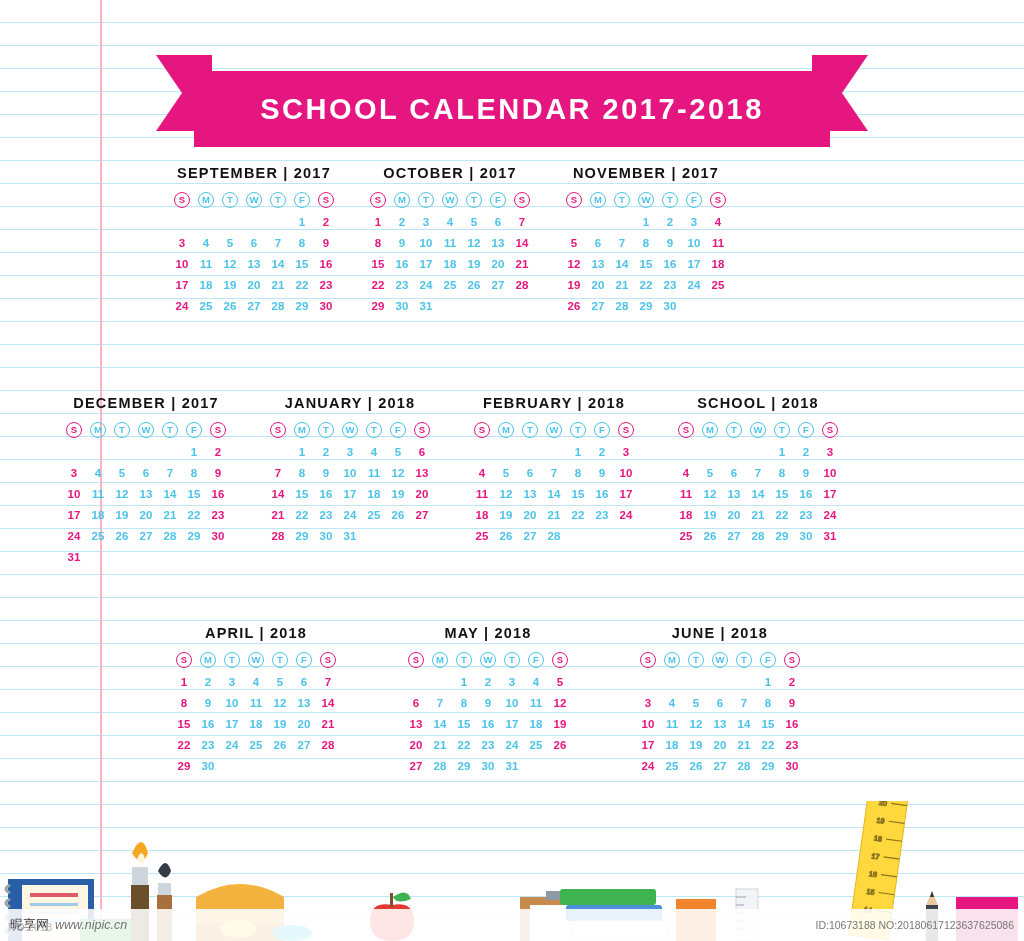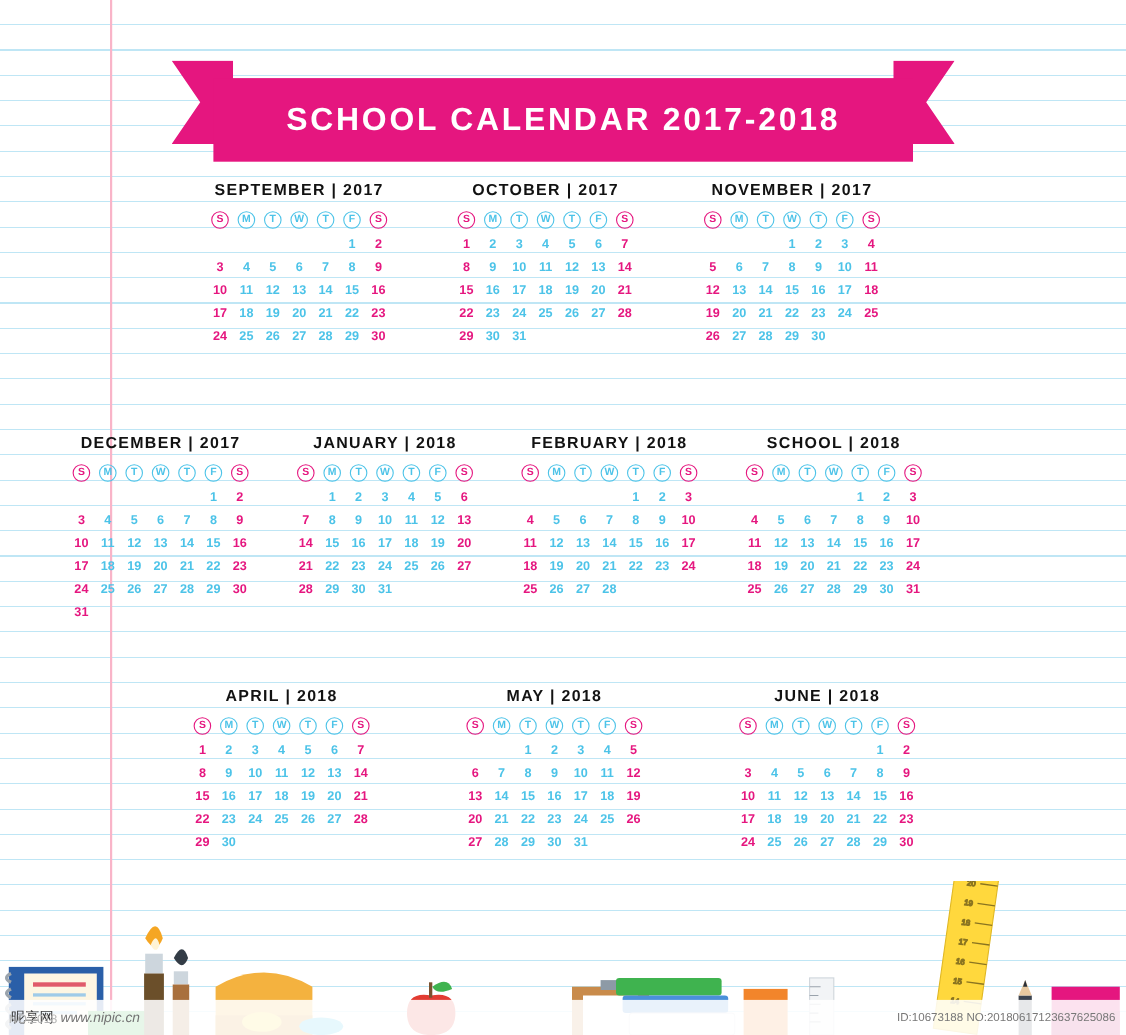--- a/index.html
+++ b/index.html
@@ -106,21 +106,21 @@
 <div id="ribbon-wrap">
   <div id="ribbon-left-tail"></div>
   <div id="ribbon-right-tail"></div>
   <div id="ribbon-notch-l"></div>
   <div id="ribbon-notch-r"></div>
   <div id="ribbon-center">
     <span class="title">SCHOOL CALENDAR 2017-2018</span>
   </div>
 </div>
 
-<div class="row" id="row-0" style="left:188px; top:165px; gap:56px;">
+<div class="row" id="row-0" style="left:170px; top:165px; gap:28px;">
     <div class="month">
       <div class="month-title"><span>SEPTEMBER</span><span class="sep"> | </span><span>2017</span></div>
       <div class="dows">
         <div class="dow weekend">S</div>
         <div class="dow">M</div>
         <div class="dow">T</div>
         <div class="dow">W</div>
         <div class="dow">T</div>
         <div class="dow">F</div>
         <div class="dow weekend">S</div>
@@ -460,21 +460,21 @@
         <div class="day weekend">25</div>
         <div class="day">26</div>
         <div class="day">27</div>
         <div class="day">28</div>
         <div class="day">29</div>
         <div class="day">30</div>
         <div class="day weekend">31</div>
       </div>
     </div>
   </div>
-<div class="row" id="row-2" style="left:172px; top:625px; gap:80px;">
+<div class="row" id="row-2" style="left:172px; top:625px; gap:64px;">
     <div class="month">
       <div class="month-title"><span>APRIL</span><span class="sep"> | </span><span>2018</span></div>
       <div class="dows">
         <div class="dow weekend">S</div>
         <div class="dow">M</div>
         <div class="dow">T</div>
         <div class="dow">W</div>
         <div class="dow">T</div>
         <div class="dow">F</div>
         <div class="dow weekend">S</div>

